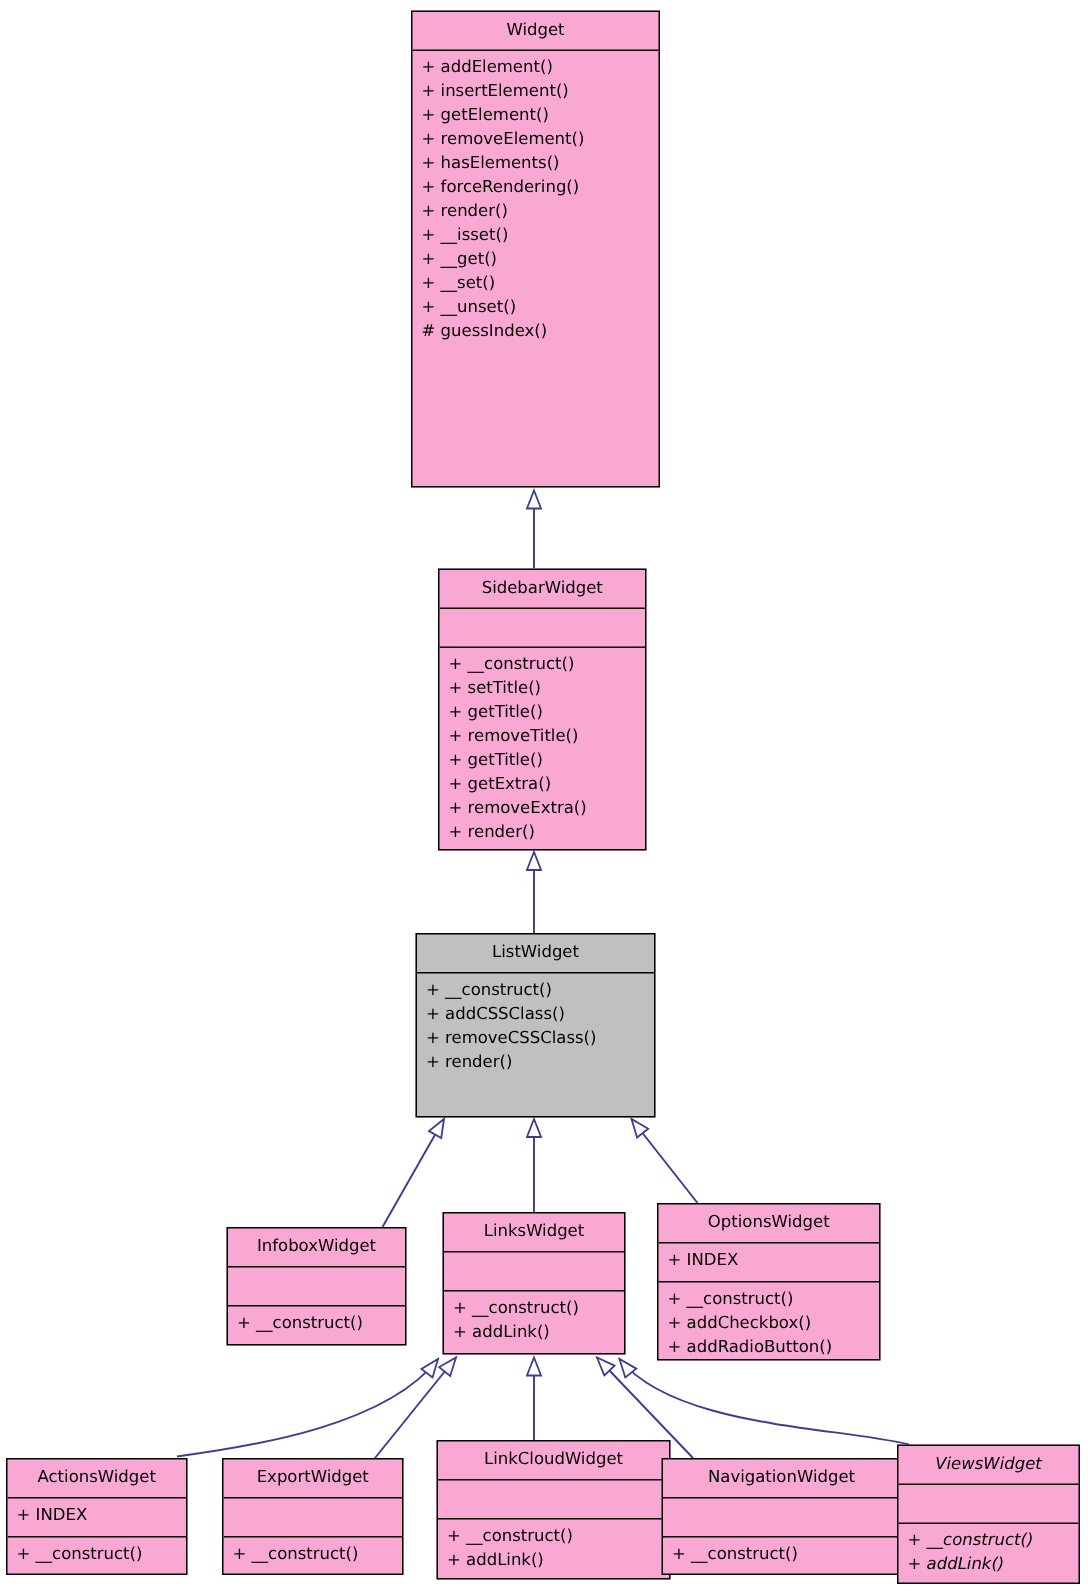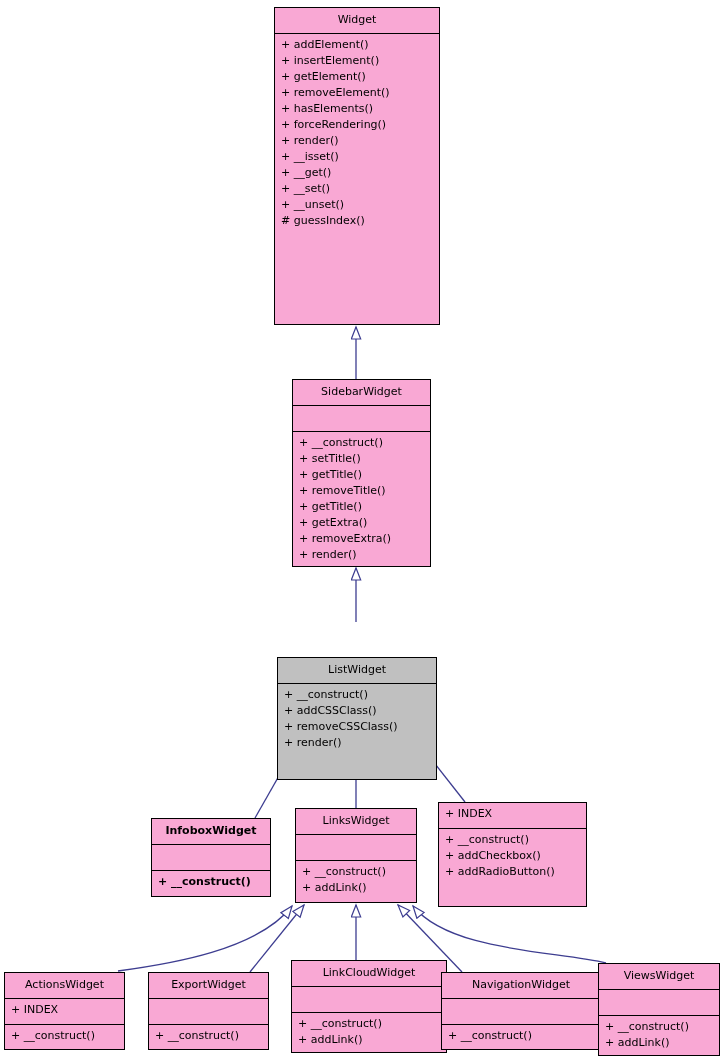--- a/index.html
+++ b/index.html
@@ -22,21 +22,21 @@
   .uml-class {
     position: absolute;
     box-sizing: border-box;
     border: 1px solid #000000;
     background: #f9a8d4;
     display: flex;
     flex-direction: column;
     overflow: hidden;
     cursor: pointer;
   }
-  .uml-class.highlighted { background: #c0c0c0; margin-top: 35px; }
+  .uml-class.highlighted { background: #c0c0c0; }
   .uml-title {
     height: 25px;
     line-height: 24px;
     text-align: center;
     border-bottom: 1px solid #000000;
     flex: 0 0 auto;
     white-space: nowrap;
   }
   .uml-attrs {
     padding: 3px 6px;
@@ -108,36 +108,37 @@
       </div>
       <div class="uml-class highlighted" style="left: 277px; top: 622px; width: 160px; height: 123px; background: rgb(192, 192, 192);">
         <div class="uml-title">ListWidget</div>
         <div class="uml-methods">
           <div class="uml-row">+ __construct()</div>
           <div class="uml-row">+ addCSSClass()</div>
           <div class="uml-row">+ removeCSSClass()</div>
           <div class="uml-row">+ render()</div>
         </div>
       </div>
-      <div class="uml-class" style="left: 151px; top: 818px; width: 120px; height: 79px; font-weight: bold;">
+      <div class="uml-class" style="left: 151px; top: 818px; width: 120px; height: 79px;">
         <div class="uml-title">InfoboxWidget</div>
         <div class="uml-attrs"></div>
         <div class="uml-methods">
           <div class="uml-row">+ __construct()</div>
         </div>
       </div>
       <div class="uml-class" style="left: 295px; top: 808px; width: 122px; height: 95px;">
         <div class="uml-title">LinksWidget</div>
         <div class="uml-attrs"></div>
         <div class="uml-methods">
           <div class="uml-row">+ __construct()</div>
           <div class="uml-row">+ addLink()</div>
         </div>
       </div>
       <div class="uml-class" style="left: 438px; top: 802px; width: 149px; height: 105px;">
+        <div class="uml-title">OptionsWidget</div>
         <div class="uml-attrs">
           <div class="uml-row">+ INDEX</div>
         </div>
         <div class="uml-methods">
           <div class="uml-row">+ __construct()</div>
           <div class="uml-row">+ addCheckbox()</div>
           <div class="uml-row">+ addRadioButton()</div>
         </div>
       </div>
       <div class="uml-class" style="left: 4px; top: 972px; width: 121px; height: 78px;">
@@ -164,21 +165,21 @@
           <div class="uml-row">+ addLink()</div>
         </div>
       </div>
       <div class="uml-class" style="left: 441px; top: 972px; width: 160px; height: 78px;">
         <div class="uml-title">NavigationWidget</div>
         <div class="uml-attrs"></div>
         <div class="uml-methods">
           <div class="uml-row">+ __construct()</div>
         </div>
       </div>
-      <div class="uml-class" style="left: 598px; top: 963px; width: 122px; height: 93px;">
+      <div class="uml-class" style="left: 598px; top: 963px; width: 122px; height: 93px; font-style: italic;">
         <div class="uml-title">ViewsWidget</div>
         <div class="uml-attrs"></div>
         <div class="uml-methods">
           <div class="uml-row">+ __construct()</div>
           <div class="uml-row">+ addLink()</div>
         </div>
       </div>
     </div>
 </div>
 

